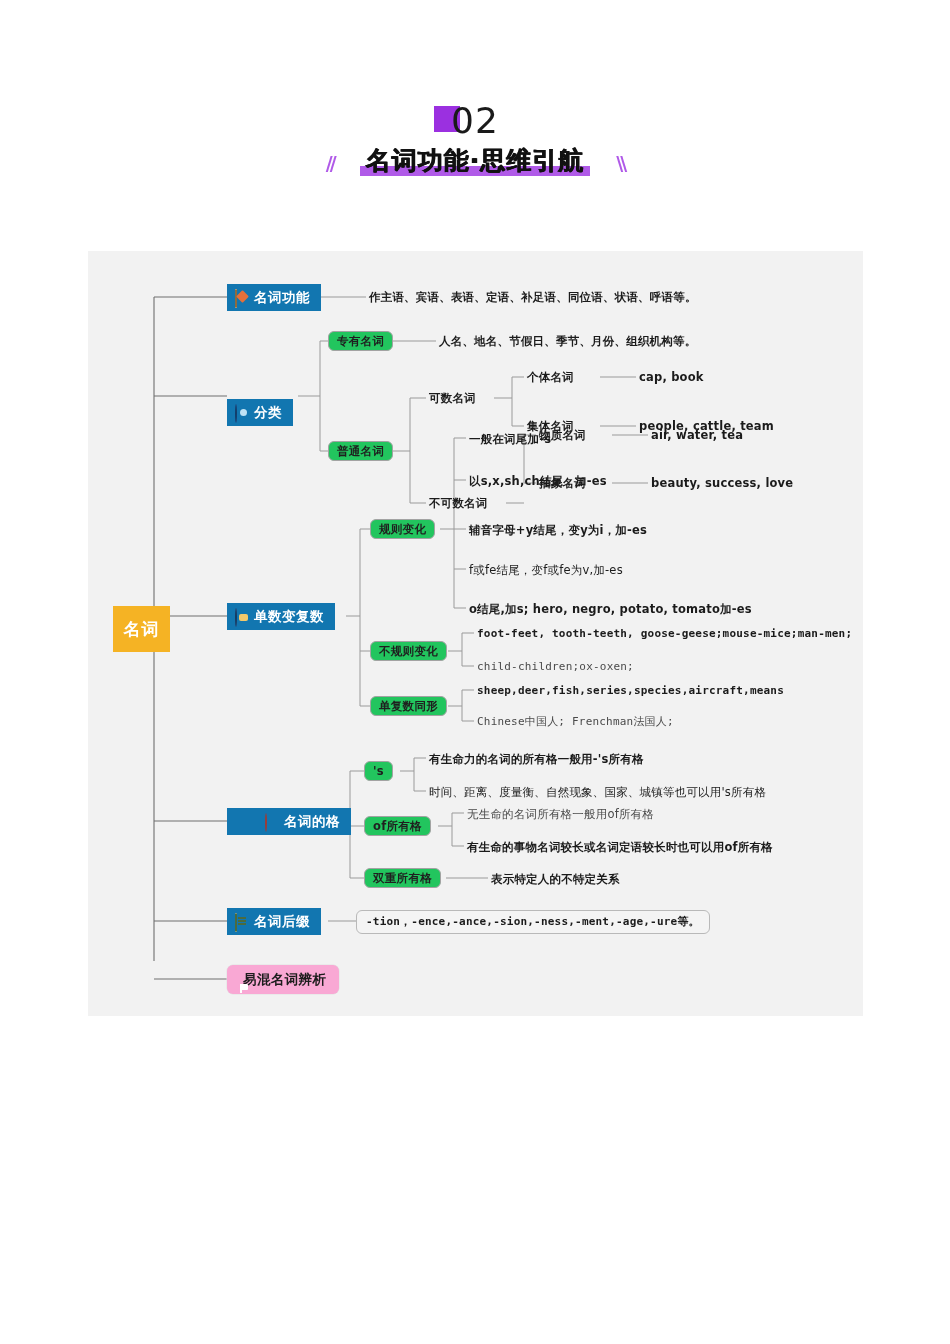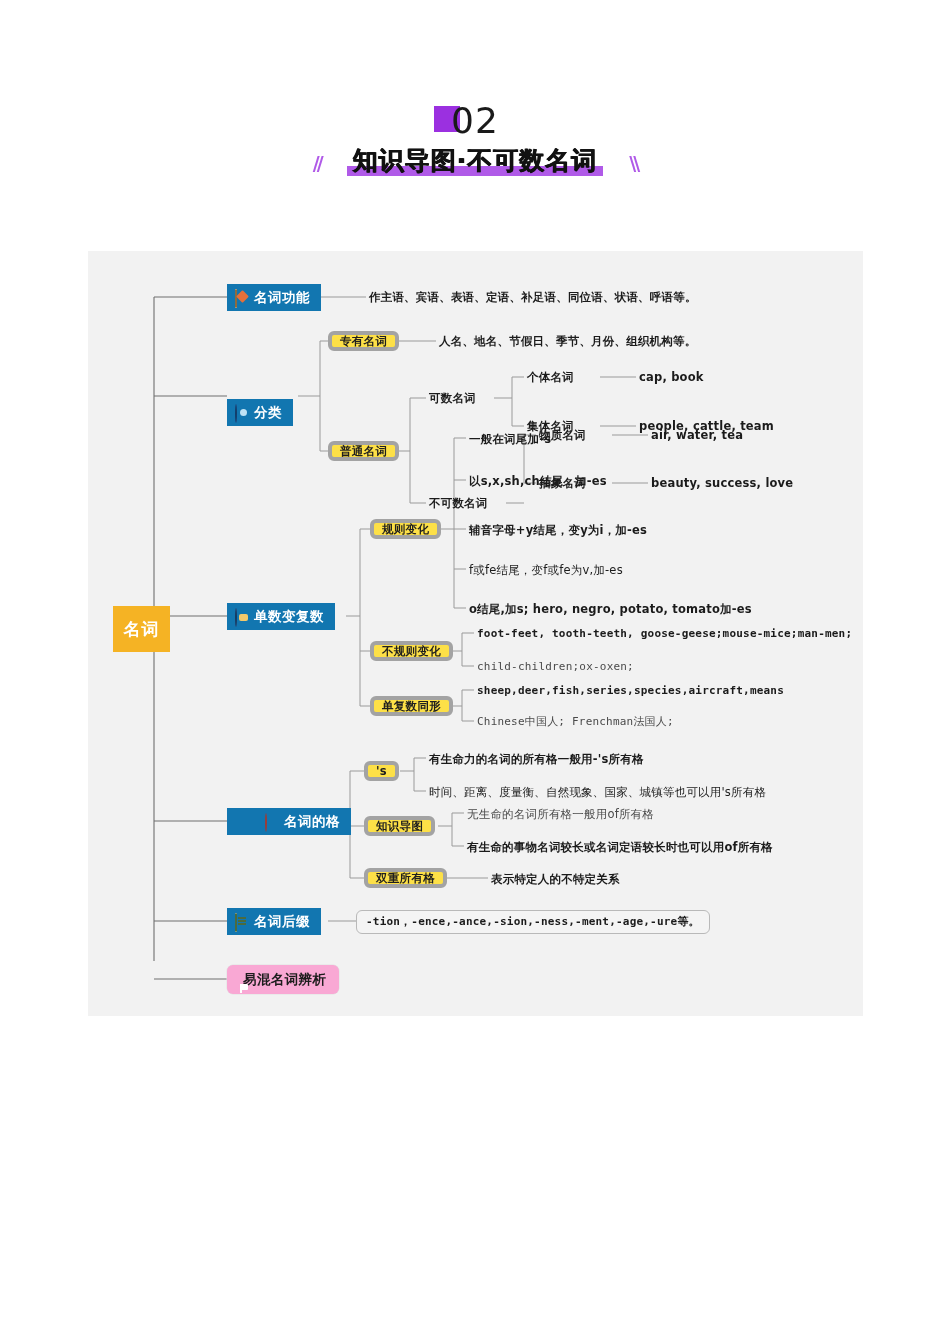--- a/index.html
+++ b/index.html
@@ -50,21 +50,21 @@
            font-family:"DejaVu Sans",sans-serif;}
   .l1 .ico{width:15px;height:15px;flex:0 0 15px;position:relative;}
 
   
   .l1w{background:#f9a8d4;border-radius:6px;display:flex;align-items:center;gap:7px;
        padding:6px 13px 6px 9px;height:29px;box-shadow:0 0 0 .5px #e2e2e2;}
   .l1w .lbl{color:#1d1d1d;font-size:13.5px;font-weight:bold;letter-spacing:.4px;
             font-family:"DejaVu Sans",sans-serif;}
 
   
-  .l2{background:#fde047;border:4px solid #a3a3a3;border-radius:6px;
+  .l2{background:#22c55e;border:1px solid #a3a3a3;border-radius:6px;
       padding:3px 8px;height:20px;display:flex;align-items:center;
       font-size:11.5px;color:#1f1f1f;font-weight:bold;letter-spacing:.3px;
       font-family:"DejaVu Sans",sans-serif;}
 
   
   .leaf{font-size:11.5px;color:#1b1b1b;letter-spacing:.2px;
         font-family:"DejaVu Sans",sans-serif;line-height:14px;}
   .leaf.b{font-weight:bold;}
   .leaf.mono{font-family:"DejaVu Sans Mono","Liberation Mono",monospace;font-size:11px;}
   .leaf.gray{color:#4a4a4a;}
@@ -107,21 +107,21 @@
       <span class="hdr-num-inner">
         <span class="hdr-sq"></span>
         <span class="hdr-num">02</span>
       </span>
     </div>
     <div class="hdr-title-row">
       <span class="hdr-title-inner">
         <span class="slash left">//</span>
         <span class="hdr-title-box">
           <span class="hdr-hl"></span>
-          <span class="hdr-title">知识导图·不可数名词</span>
+          <span class="hdr-title">名词功能·思维引航</span>
         </span>
         <span class="slash right">\\</span>
       </span>
     </div>
   </div>
 
   <div class="canvas">
   <div class="mm">
 
     <svg viewBox="0 0 775 765">
@@ -265,21 +265,21 @@
 
     <div class="node l1" style="left:139px;top:557px;padding-left:38px;">
       <span class="ico"><span class="ic-pie"></span></span>
       <span class="lbl">名词的格</span>
     </div>
 
     <div class="node l2" style="left:276px;top:510px;">'s</div>
     <div class="node leaf b" style="left:341px;top:501px;">有生命力的名词的所有格一般用-'s所有格</div>
     <div class="node leaf" style="left:341px;top:534px;">时间、距离、度量衡、自然现象、国家、城镇等也可以用's所有格</div>
 
-    <div class="node l2" style="left:276px;top:565px;">知识导图</div>
+    <div class="node l2" style="left:276px;top:565px;">of所有格</div>
     <div class="node leaf gray" style="left:379px;top:556px;">无生命的名词所有格一般用of所有格</div>
     <div class="node leaf b" style="left:379px;top:589px;">有生命的事物名词较长或名词定语较长时也可以用of所有格</div>
 
     <div class="node l2" style="left:276px;top:617px;">双重所有格</div>
     <div class="node leaf b" style="left:403px;top:621px;">表示特定人的不特定关系</div>
 
     <div class="node l1" style="left:139px;top:657px;">
       <span class="ico"><span class="ic-doc"></span></span>
       <span class="lbl">名词后缀</span>
     </div>

